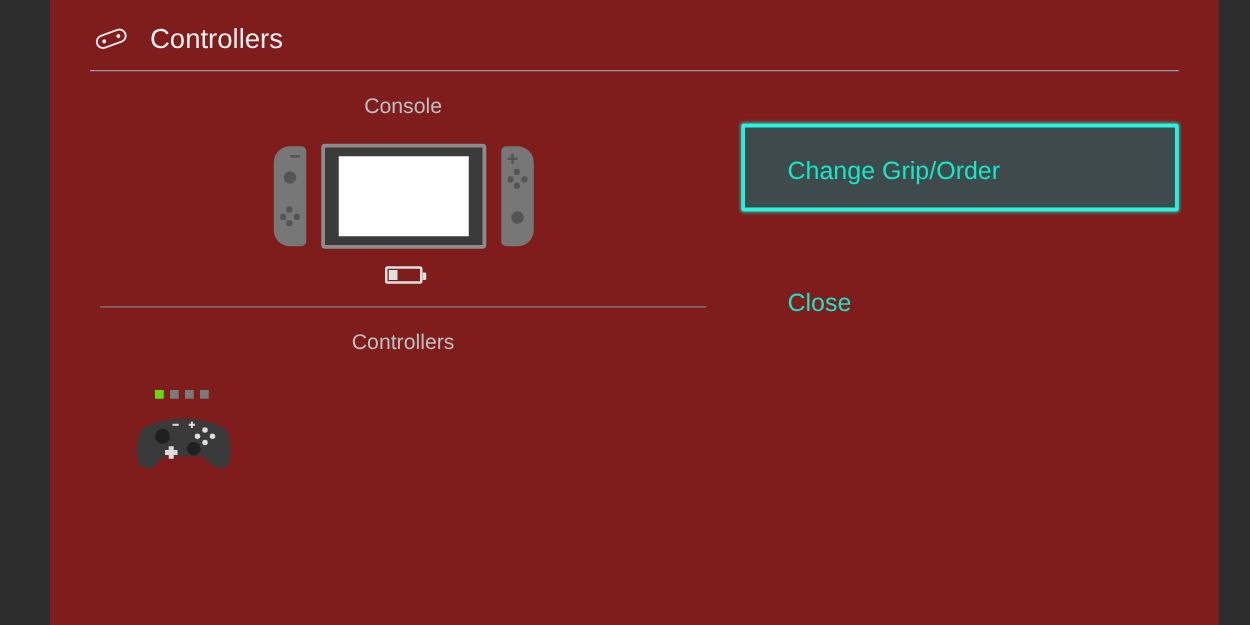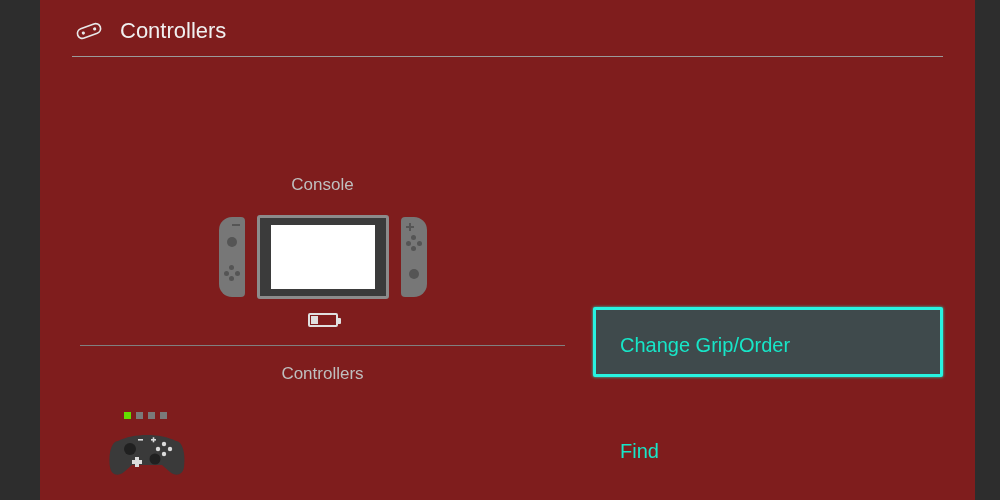--- a/index.html
+++ b/index.html
@@ -16,21 +16,21 @@
     background: #7f1d1d;
     padding: 18px 32px 0 32px;
   }
   .header {
     display: flex; align-items: center; gap: 14px;
     padding-bottom: 12px;
     border-bottom: 1px solid #9a9a9a;
   }
   .header-icon svg { display:block; }
   .header-title { font-size: 22px; font-weight: 400; color: #f0f0f0; }
-  .content { display: flex; height: calc(100% - 56px); align-items: flex-end; }
+  .content { display: flex; height: calc(100% - 56px); }
   .left-col { flex: 1 1 auto; padding-right: 20px; }
   .right-col { width: 350px; padding-top: 42px; }
 
   .section-label {
     text-align: center; color: #bfbfbf; font-size: 17px;
     margin-top: 18px; margin-bottom: 20px;
   }
 
   .console-row {
     display: flex; justify-content: center; align-items: center; gap: 12px;
@@ -92,21 +92,21 @@
 
   .player-dots{ display:flex; gap:5px; margin:28px 0 8px 52px;}
   .player-dots span{ width:7px; height:7px; background:#7a7a7a;}
   .player-dots span.on{ background:#63de00;}
 
   .pro-controller{ margin-left:36px; }
 
   .menu-item{
     height: 70px; line-height:70px;
     font-size: 20px; color:#17e6c8;
-    padding-left: 24px;
+    padding-left: 34px;
     cursor:pointer;
     border:3px solid transparent; border-radius:2px;
   }
   .menu-item.selected{
     background:#3f4a4c;
     border-color:#28f3e0;
     box-shadow:0 0 3px #17e6c8;
   }
   .menu-gap{ height:12px; }
 </style>
@@ -196,17 +196,17 @@
         </svg>
       </div>
 
     </div>
 
     <div class="right-col">
       <div class="menu-item selected">Change Grip/Order</div>
       <div class="menu-gap"></div>
       <div class="menu-gap"></div>
       <div class="menu-gap"></div>
-      <div class="menu-item">Find</div>
+      <div class="menu-item">Close</div>
     </div>
 
   </div>
 </div>
 
 </body></html>

